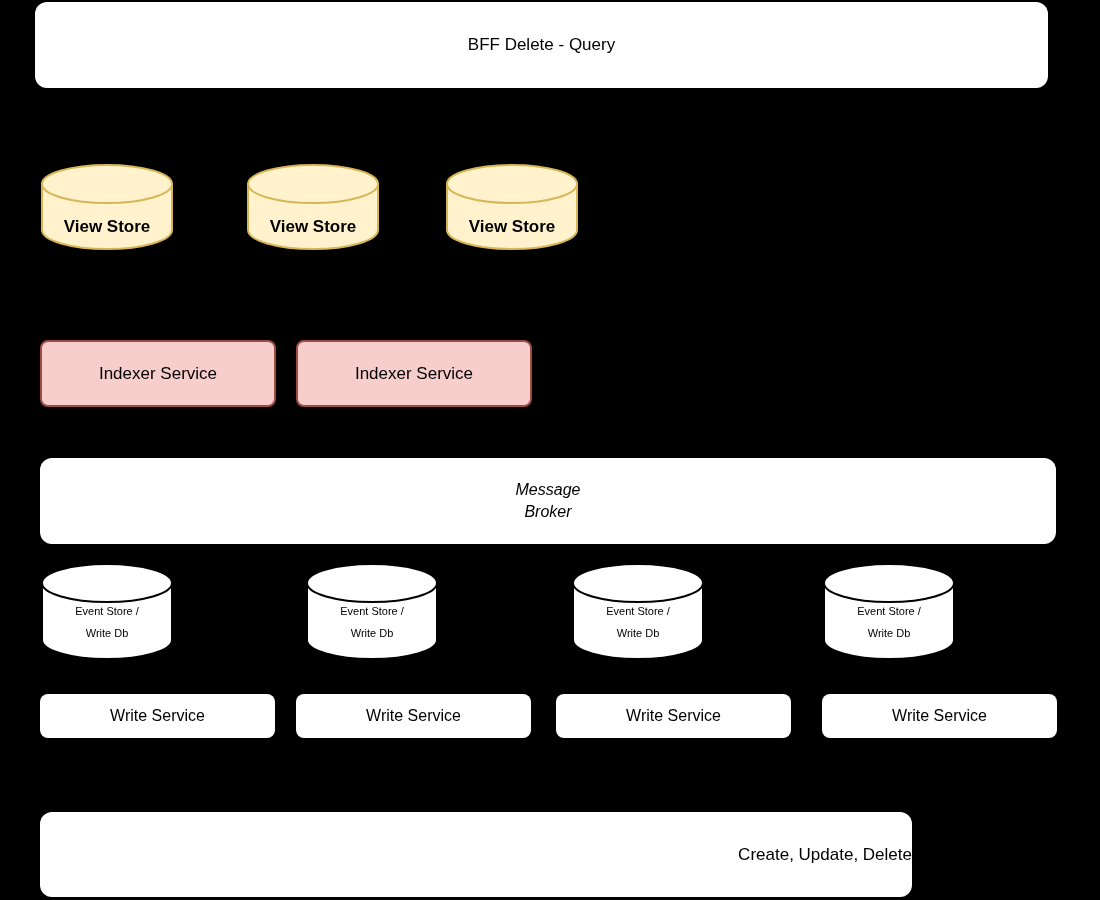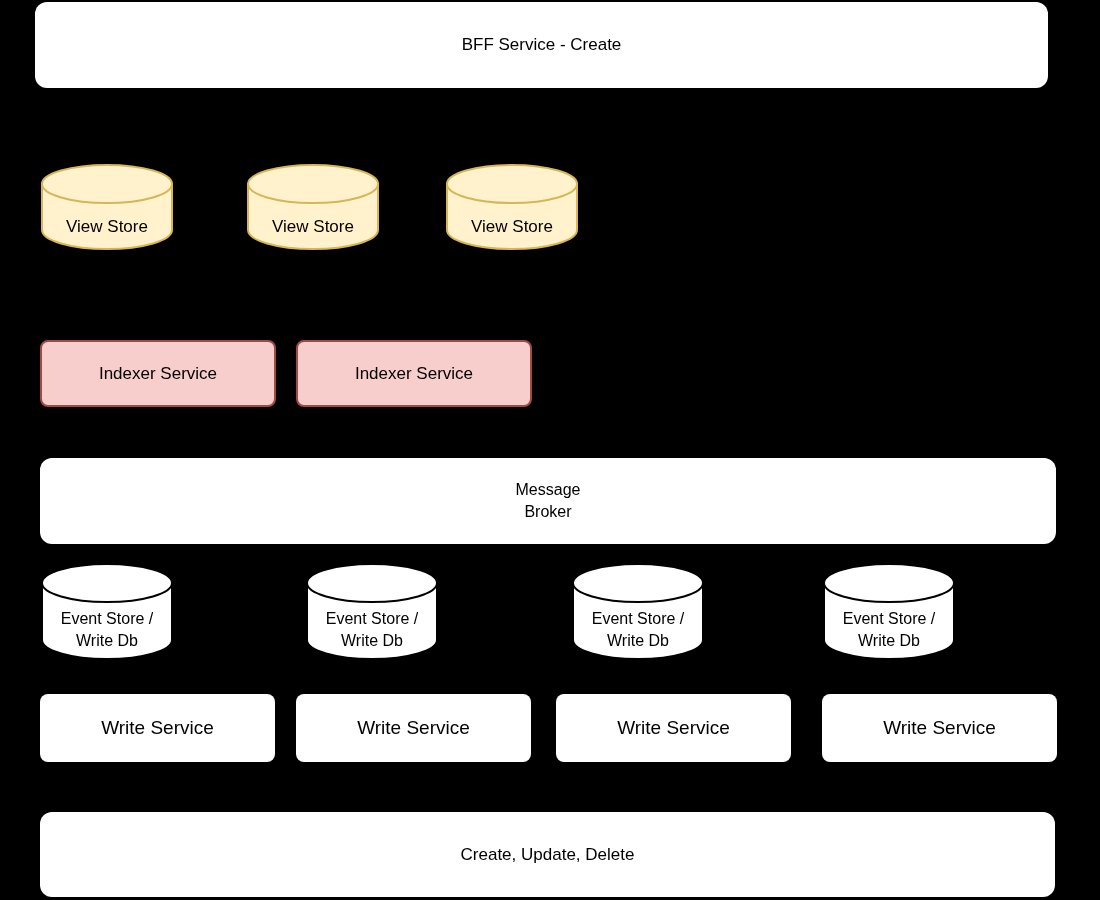--- a/index.html
+++ b/index.html
@@ -26,72 +26,72 @@
     background:var(--node-fill);
     display:flex;align-items:center;justify-content:center;
     text-align:center;
     font-size:17px;
     color:var(--node-text);
     box-sizing:border-box;
   }
   .rounded-lg{border-radius:12px;}
   .rounded-sm{border-radius:8px;}
   .bff{left:35px;top:2px;width:1013px;height:86px;}
-  .broker{left:40px;top:458px;width:1016px;height:86px;font-size:16px;line-height:22px;}
-  .crud{left:40px;top:812px;width:1015px;height:85px;}
+  .broker{left:40px;top:458px;width:1016px;height:86px;font-size:16px;line-height:22px;font-style:italic;}
+  .crud{left:40px;top:812px;width:872px;height:85px;justify-content:flex-end;}
   .mcmq{
     left:658px;top:255px;width:325px;height:117px;
     border:3px dashed #000;
     font-size:29px;
     letter-spacing:0.5px;
   }
   .indexer{
     top:340px;width:236px;height:67px;
     background:var(--indexer-fill);
     border:2px solid var(--indexer-stroke);
     border-radius:8px;
   }
   .indexer.i1{left:40px;}
   .indexer.i2{left:296px;}
-  .write{top:694px;width:235px;height:68px;font-size:19px;}
+  .write{top:694px;width:235px;height:44px;font-size:16px;}
   .write.w1{left:40px;}
   .write.w2{left:296px;}
   .write.w3{left:556px;}
   .write.w4{left:822px;}
   .cyl{position:absolute;width:134px;}
   .cyl svg{display:block;width:100%;height:100%;position:absolute;left:0;top:0;}
-  .cyl.view{top:163px;height:88px;}
+  .cyl.view{top:163px;height:88px;font-weight:bold;}
   .cyl.view .cyl-shape{fill:var(--view-store-fill);stroke:var(--view-store-stroke);stroke-width:2;}
   .cyl.event{top:562px;height:99px;}
   .cyl.event .cyl-shape{fill:var(--node-fill);stroke:#000;stroke-width:2;}
   .cyl.v1{left:40px;}
   .cyl.v2{left:246px;}
   .cyl.v3{left:445px;}
   .cyl.e1{left:40px;}
   .cyl.e2{left:305px;}
   .cyl.e3{left:571px;}
   .cyl.e4{left:822px;}
   .cyl-label{
     position:absolute;left:0;right:0;
     text-align:center;
     font-size:17px;
     line-height:22px;
     color:var(--node-text);
   }
   .cyl.view .cyl-label{bottom:13px;}
-  .cyl.event .cyl-label{bottom:9px;font-size:16px;}
+  .cyl.event .cyl-label{bottom:17px;font-size:11px;}
   .pre{white-space:pre-line;}
 </style>
 </head>
 <body>
 
 <div class="canvas">
 
   <div class="node rounded-lg bff">
-    <span>BFF Service - Create</span>
+    <span>BFF Delete - Query</span>
   </div>
 
   <div class="cyl view v1">
     <svg viewBox="0 0 134 88" aria-hidden="true">
       <path class="cyl-shape" d="M2 21 L2 67 A65 19 0 0 0 132 67 L132 21 Z"></path>
       <ellipse class="cyl-shape" cx="67" cy="21" rx="65" ry="19"></ellipse>
     </svg>
     <div class="cyl-label">View Store</div>
   </div>
   <div class="cyl view v2">

